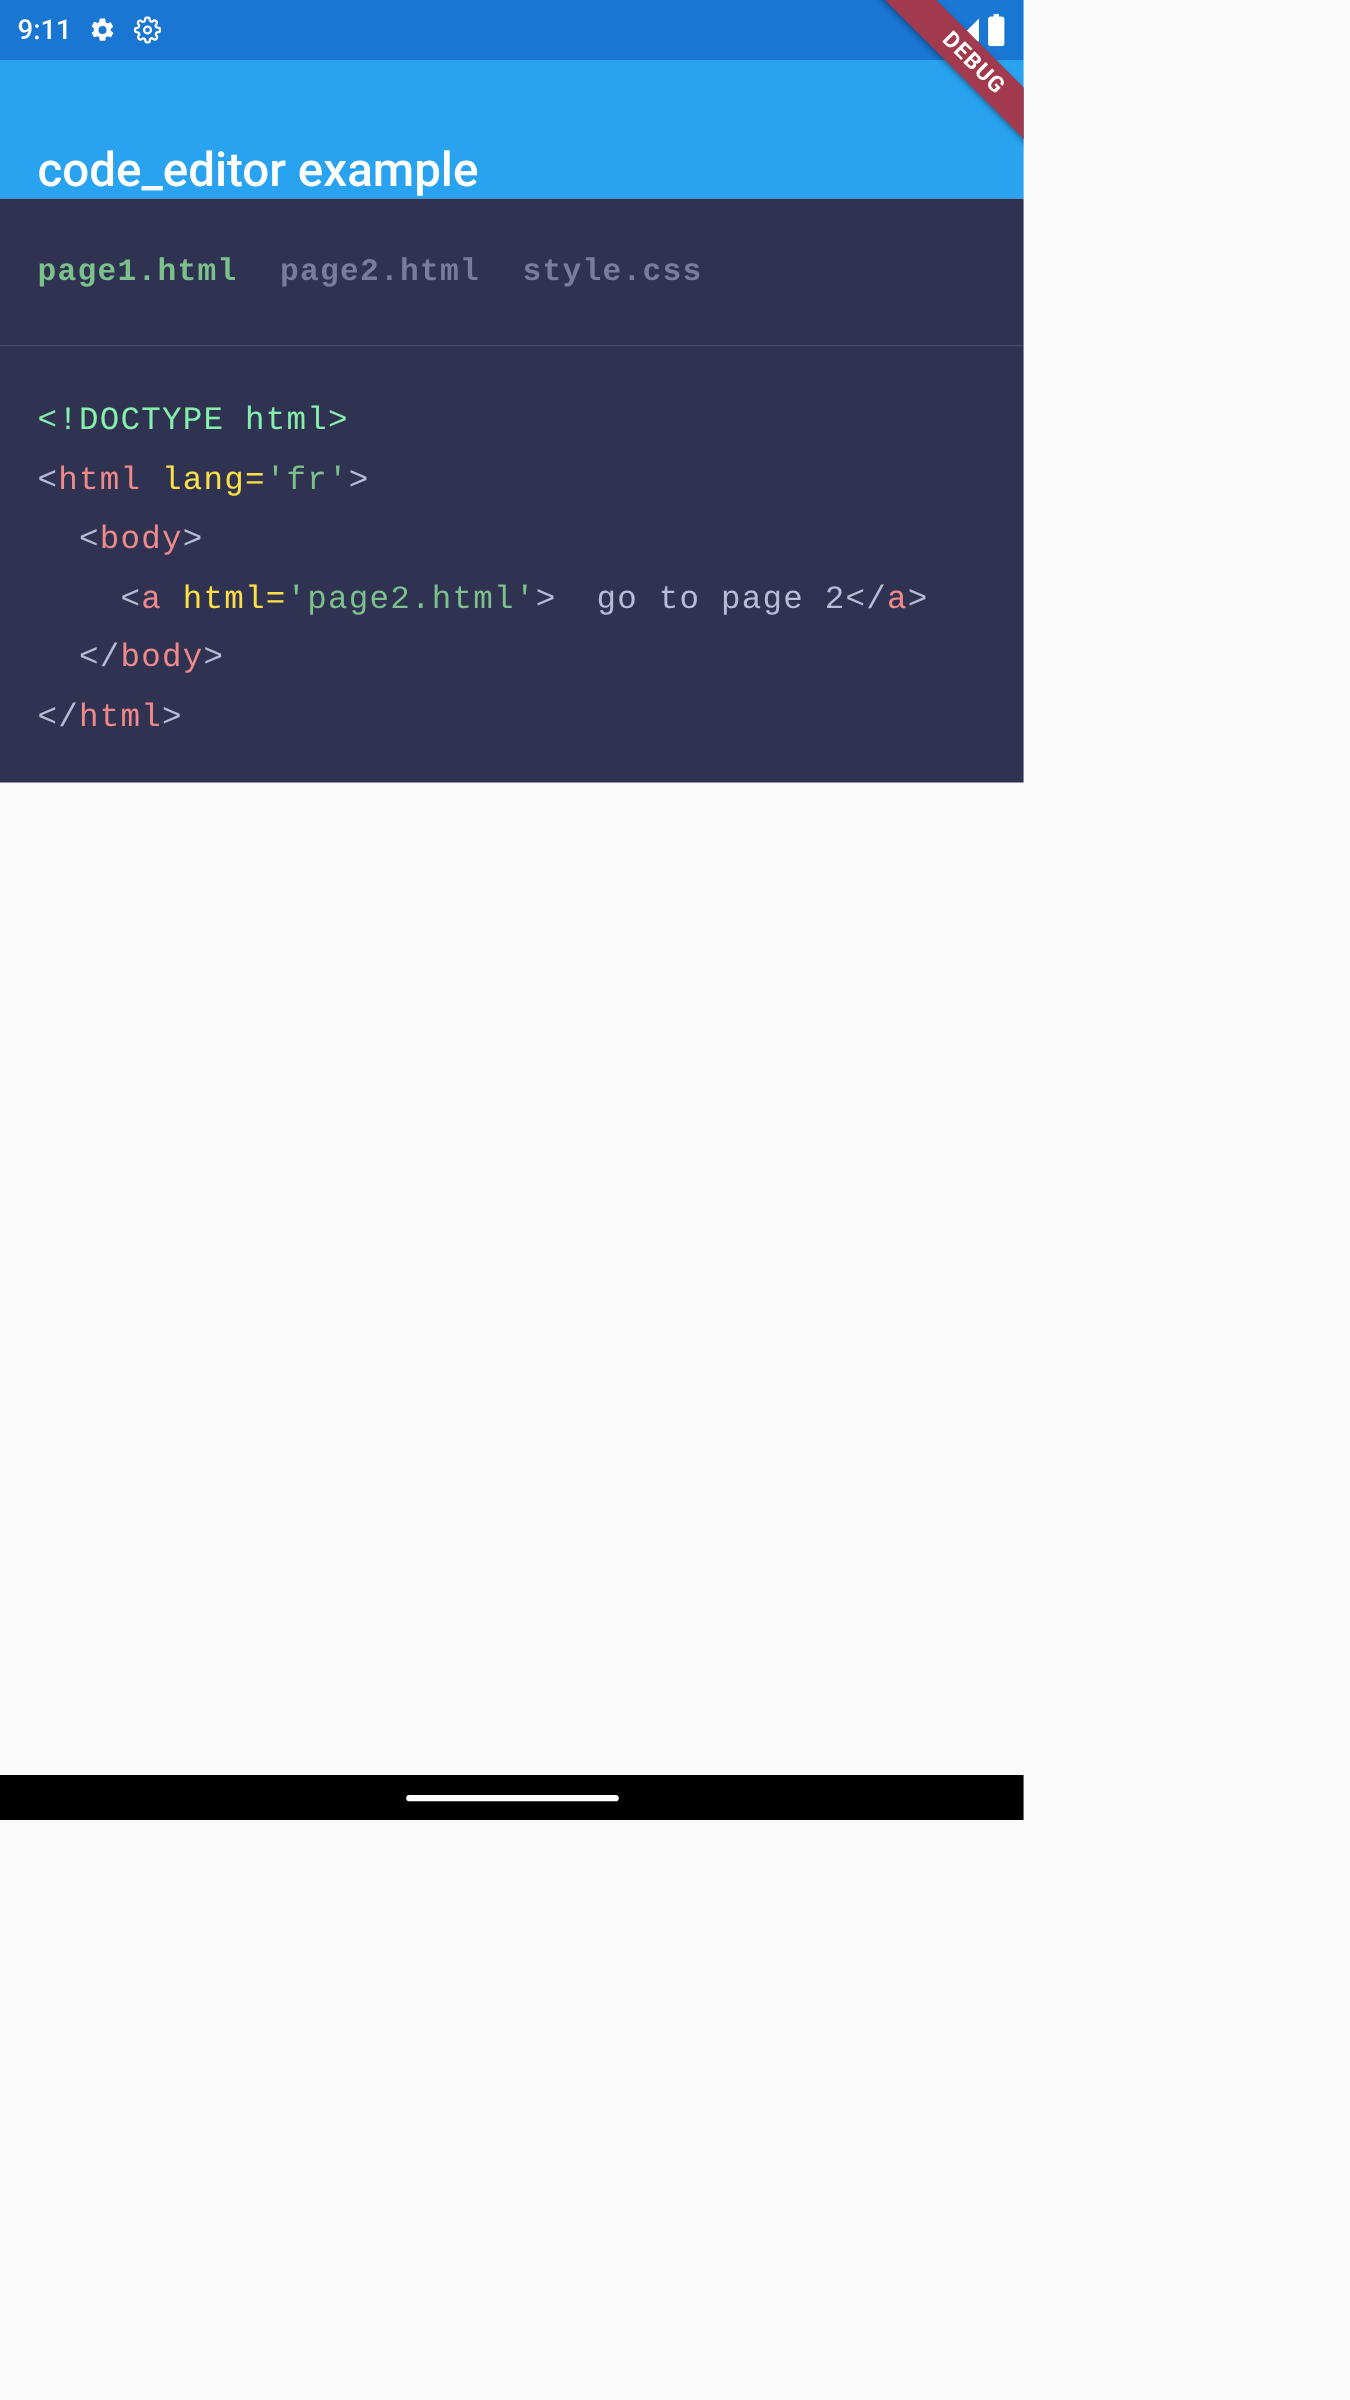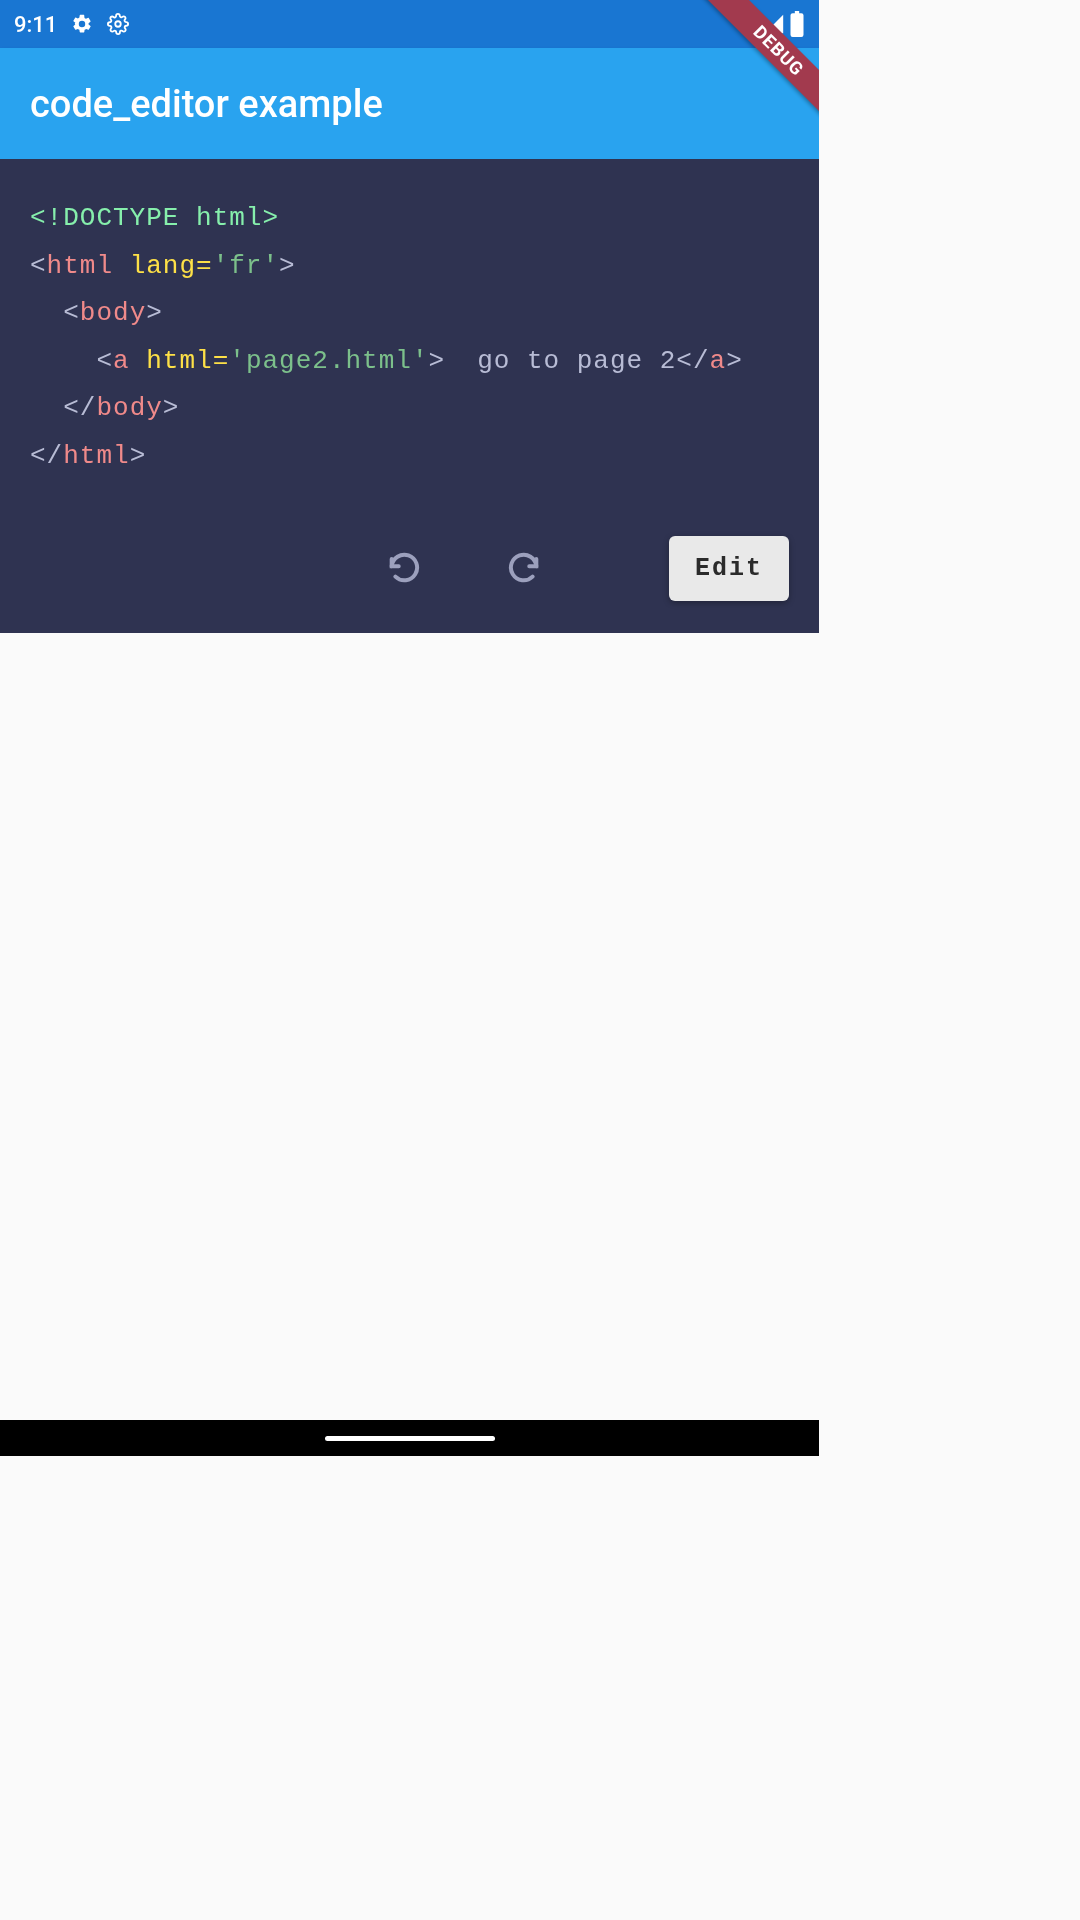--- a/index.html
+++ b/index.html
@@ -22,21 +22,21 @@
       font-size: 22px;
       font-weight: 500;
       text-align: center;
     }
     .status-left { display: flex; align-items: center; gap: 14px; }
     .status-right { display: flex; align-items: center; gap: 4px; }
     .app-bar {
       background: #29a3ef;
       height: 111px;
       display: flex;
-      align-items: center;
+      align-items: flex-end;
       padding: 0 30px;
       box-shadow: 0 2px 4px rgba(0,0,0,0.1);
     }
     .app-title {
       color: white;
       font-size: 38px;
       font-weight: 500;
     }
     .editor-panel {
       background: #2f3351;
@@ -166,46 +166,32 @@
         </svg>
     </span>
   </div>
 </div>
 
 <div class="app-bar">
   <div class="app-title">code_editor example</div>
 </div>
 
 <div class="editor-panel">
+  <div class="tabs">
+    <div class="tab active">page1.html</div>
+    <div class="tab inactive">page2.html</div>
+    <div class="tab inactive">style.css</div>
+  </div>
 
   <div class="code-area"><span class="tk-comment">&lt;!DOCTYPE html&gt;</span>
 <span class="tk-punct">&lt;</span><span class="tk-tag">html</span><span> </span><span class="tk-attr">lang=</span><span class="tk-str">'</span><span class="tk-str">fr</span><span class="tk-str">'</span><span class="tk-punct">&gt;</span>
 <span>  </span><span class="tk-punct">&lt;</span><span class="tk-tag">body</span><span class="tk-punct">&gt;</span>
 <span>    </span><span class="tk-punct">&lt;</span><span class="tk-tag">a</span><span> </span><span class="tk-attr">html=</span><span class="tk-str">'</span><span class="tk-str">page2.html</span><span class="tk-str">'</span><span class="tk-punct">&gt;</span><span class="tk-text">go to page 2</span><span class="tk-punct">&lt;/</span><span class="tk-tag">a</span><span class="tk-punct">&gt;</span>
 <span>  </span><span class="tk-punct">&lt;/</span><span class="tk-tag">body</span><span class="tk-punct">&gt;</span>
 <span class="tk-punct">&lt;/</span><span class="tk-tag">html</span><span class="tk-punct">&gt;</span></div>
 
-  <div class="action-bar">
-    <div class="icon-btn">
-      <span>
-        <svg width="34" height="34" viewBox="0 0 24 24" fill="none" stroke="currentColor" stroke-width="2.8" stroke-linecap="round">
-            <path d="M4 5v5h5"></path>
-            <path d="M4 10a9 9 0 1 1 2.64 7.36"></path>
-          </svg>
-      </span>
-    </div>
-    <div class="icon-btn">
-      <span>
-        <svg width="34" height="34" viewBox="0 0 24 24" fill="none" stroke="currentColor" stroke-width="2.8" stroke-linecap="round">
-            <path d="M20 5v5h-5"></path>
-            <path d="M20 10a9 9 0 1 0-2.64 7.36"></path>
-          </svg>
-      </span>
-    </div>
-    <div class="edit-btn">Edit</div>
-  </div>
 </div>
 
 <div class="debug-banner">DEBUG</div>
 
 <div class="nav-bar">
   <div class="nav-handle"></div>
 </div>
 
 </body></html>

